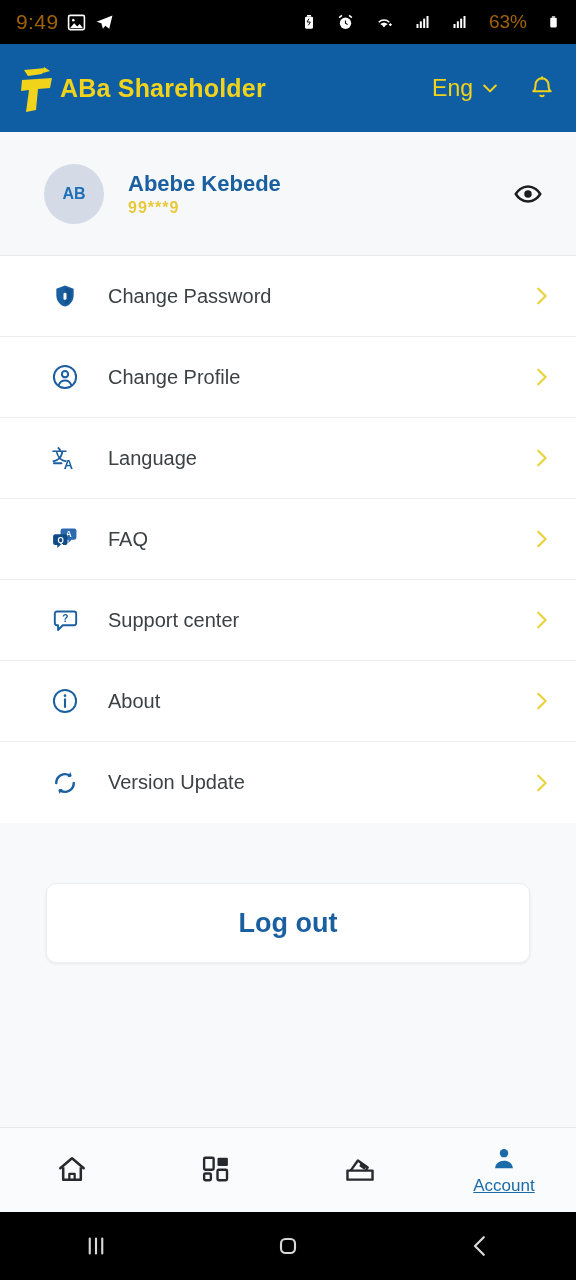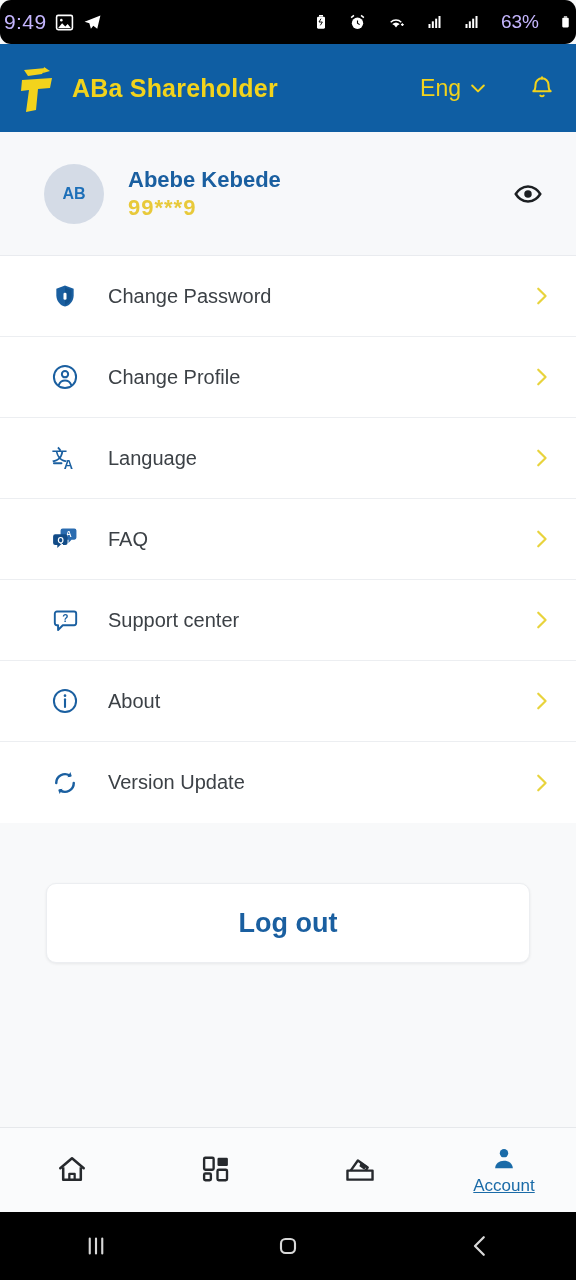--- a/index.html
+++ b/index.html
@@ -6,34 +6,34 @@
   html, body {
     width:576px; height:1280px;
     font-family:"Liberation Sans", sans-serif;
     background:#ffffff;
     overflow:hidden;
   }
   .phone { width:576px; height:1280px; display:flex; flex-direction:column; background:#f8f9fa; }
 
   
   .statusbar {
-    height:44px; background:#000; color:#c4b5fd;
+    height:44px; background:#000; color:#a16207;
     display:flex; align-items:center; justify-content:space-between;
-    padding:0 4px; flex:0 0 44px;border-radius:11px;
+    padding:0 16px; flex:0 0 44px;
   }
   .sb-left { display:flex; align-items:center; gap:9px; }
   .sb-time { font-size:21px; font-weight:400; letter-spacing:0.4px; }
   .sb-right { display:flex; align-items:center; gap:20px; }
   .sb-batt-pct { font-size:19px; font-weight:400; margin-left:1px; }
   .sb-ico { display:block; }
 
   
   .appbar {
     flex:0 0 88px; background:#0f5ea3;
-    display:flex; align-items:center; padding:0 18px 0 14px; gap:12px;
+    display:flex; align-items:center; padding:0 18px 0 14px; 
   }
   .logo-wrap { width:46px; height:58px; display:flex; align-items:center; justify-content:center; }
   .app-title {
     color:#f2d31c; font-size:25px; font-weight:bold; letter-spacing:0.2px;
     flex:1 1 auto;
   }
   .lang-box { display:flex; align-items:center; gap:7px; margin-right:26px; }
   .lang-text { color:#f2d31c; font-size:23px; }
   .bell-wrap { width:32px; height:32px; display:flex; align-items:center; justify-content:center; }
 
@@ -44,21 +44,21 @@
     border-bottom:1px solid #e9ebef;
   }
   .avatar {
     width:60px; height:60px; border-radius:50%;
     background:#d4dbe6; color:#1d6fb8;
     display:flex; align-items:center; justify-content:center;
     font-size:16px; font-weight:bold; flex:0 0 60px;
   }
   .prof-texts { margin-left:24px; flex:1 1 auto; }
   .prof-name { color:#1a5fa0; font-size:22px; font-weight:bold; line-height:1.25; }
-  .prof-acct { color:#e8c93a; font-size:22px; font-weight:bold; letter-spacing:1px; margin-top:2px; }
+  .prof-acct { color:#e8c93a; font-size:16px; font-weight:bold; letter-spacing:1px; margin-top:2px; }
   .eye-btn { width:40px; height:40px; display:flex; align-items:center; justify-content:center; }
 
   
   .menu { background:#ffffff; }
   .menu-row {
     height:81px; display:flex; align-items:center;
     padding:0 24px 0 48px; border-bottom:1px solid #eceef1;
     background:#ffffff;
   }
   .menu-row:last-child { border-bottom:none; }

